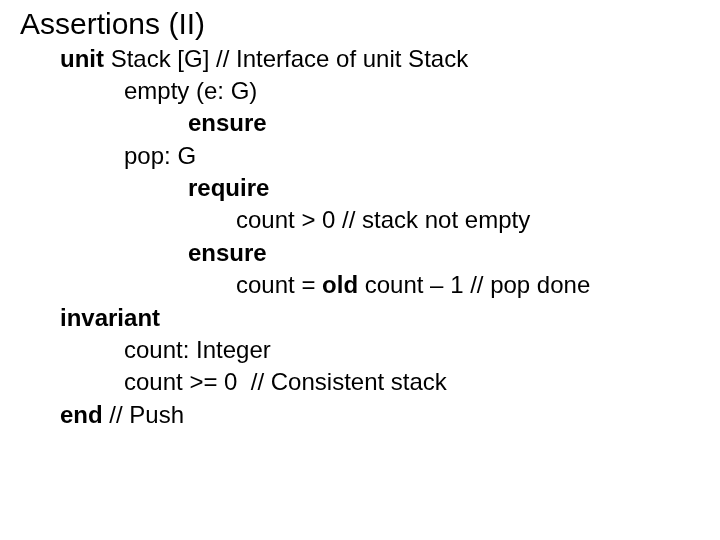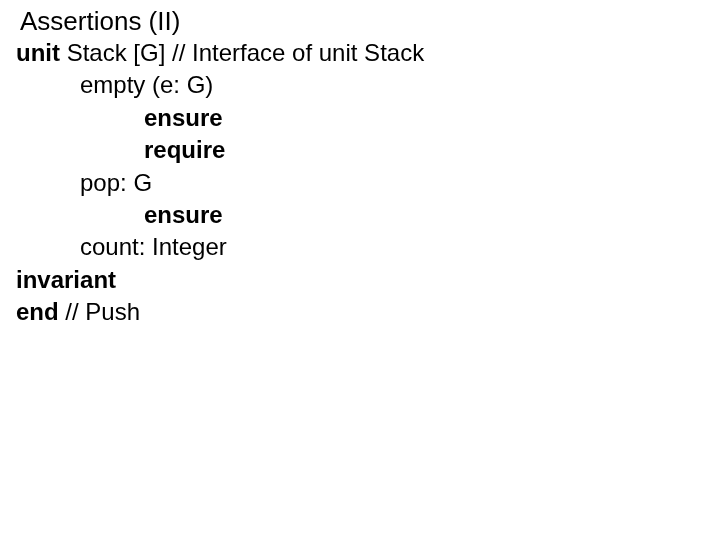--- a/index.html
+++ b/index.html
@@ -11,55 +11,59 @@
     font-family: Arial, Helvetica, sans-serif;
     font-size: 24px;
     color: #000000;
     overflow: hidden;
   }
   .slide {
     padding: 4px 10px 10px 16px;
     line-height: 1.35;
   }
   .title {
-    font-size: 26px;
+    font-size: 30px;
     margin-bottom: -2px;
     padding-left: 4px;
   }
   .codeline {
     white-space: pre;
     font-family: Arial, Helvetica, sans-serif;
+    margin-left: 44px;
   }
   .kw { font-weight: bold; }
   .indent1 { padding-left: 64px; }
   .indent2 { padding-left: 128px; }
   .indent3 { padding-left: 176px; }
 </style>
 </head>
 <body>
 
 <div class="slide">
 
   <div class="title">Assertions (II)</div>
 
   <div class="codeline"><span class="kw">unit</span><span> Stack [G] // Interface of unit Stack</span></div>
 
   <div class="codeline indent1">empty (e: G)</div>
 
   <div class="codeline indent2"><span class="kw">ensure</span></div>
 
 
+  <div class="codeline indent1">pop: G</div>
+
   <div class="codeline indent2"><span class="kw">require</span></div>
 
-  <div class="codeline indent1">pop: G</div>
-
+  <div class="codeline indent3">count &gt; 0 // stack not empty</div>
 
   <div class="codeline indent2"><span class="kw">ensure</span></div>
 
+  <div class="codeline indent3"><span>count = </span><span class="kw">old</span><span> count – 1 // pop done</span></div>
+
+  <div class="codeline"><span class="kw">invariant</span></div>
 
   <div class="codeline indent1">count: Integer</div>
 
-  <div class="codeline"><span class="kw">invariant</span></div>
-
+  <div class="codeline indent1">count &gt;= 0  // Consistent stack</div>
 
   <div class="codeline"><span class="kw">end</span><span> // Push</span></div>
 
 </div>
 
 </body></html>

